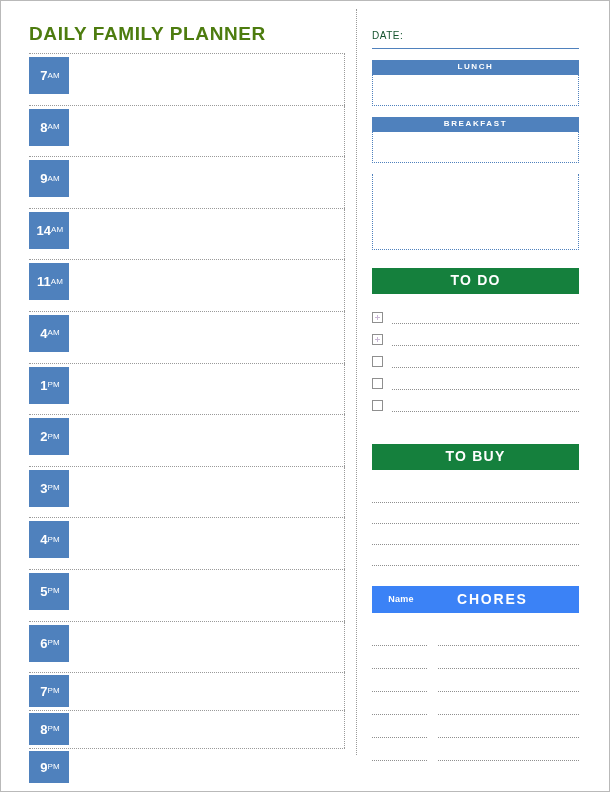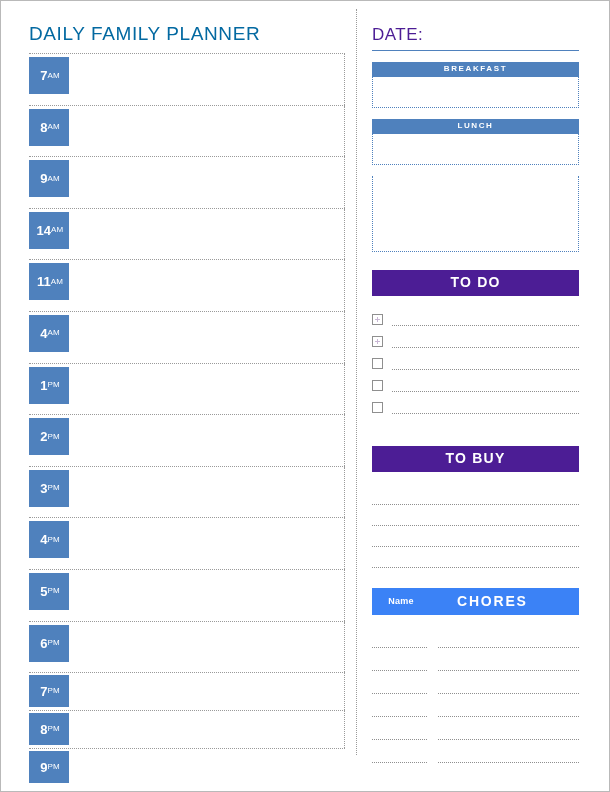--- a/index.html
+++ b/index.html
@@ -21,23 +21,23 @@
   }
 
   
   .left-col {
     position: absolute;
     left: 14px;
     top: 10px;
     width: 330px;
   }
   .planner-title {
-    color: #0369a1;
+    color: #4d7c0f;
     font-size: 19px;
-    font-weight: normal;
+    font-weight: bold;
     letter-spacing: 0.6px;
     padding: 12px 0 8px 14px;
     white-space: nowrap;
   }
   .schedule {
     position: relative;
   }
   .time-row {
     position: relative;
     height: 50.6px;
@@ -101,22 +101,22 @@
   .right-col {
     position: absolute;
     left: 371px;
     top: 10px;
     width: 207px;
   }
   .date-block {
     padding-top: 14px;
   }
   .date-label {
-    color: #4c1d95;
-    font-size: 17px;
+    color: #14532d;
+    font-size: 10px;
     letter-spacing: 0.5px;
   }
   .date-underline {
     border-bottom: 1px solid #4f81bd;
     height: 4px;
     margin-top: 1px;
   }
 
   
   .meal {
@@ -137,21 +137,21 @@
     border-top: none;
     background: #ffffff;
     height: 30px;
   }
   .meal-body.tall {
     height: 75px;
   }
 
   
   .section-bar {
-    background: #4c1d95;
+    background: #15803d;
     color: #ffffff;
     text-align: center;
     font-size: 14px;
     font-weight: bold;
     letter-spacing: 1.2px;
     padding: 5px 0 6px 0;
     line-height: 1.1;
   }
   .todo-bar { margin-top: 18px; }
   .tobuy-bar { margin-top: 30px; }
@@ -379,25 +379,25 @@
 
   <div class="right-col">
 
     <div class="date-block">
       <span class="date-label">DATE:</span>
       <div class="date-underline"></div>
     </div>
 
     <div id="meals-container">
         <div class="meal">
+          <div class="meal-head">LUNCH</div>
+          <div class="meal-body"></div>
+        </div>
+        <div class="meal">
           <div class="meal-head">BREAKFAST</div>
-          <div class="meal-body"></div>
-        </div>
-        <div class="meal">
-          <div class="meal-head">LUNCH</div>
           <div class="meal-body"></div>
         </div>
         <div class="meal">
           <div class="meal-body tall"></div>
         </div>
       </div>
 
     <div class="section-bar todo-bar">TO DO</div>
     <div class="todo-list" id="todo-list">
         <div class="todo-item">

